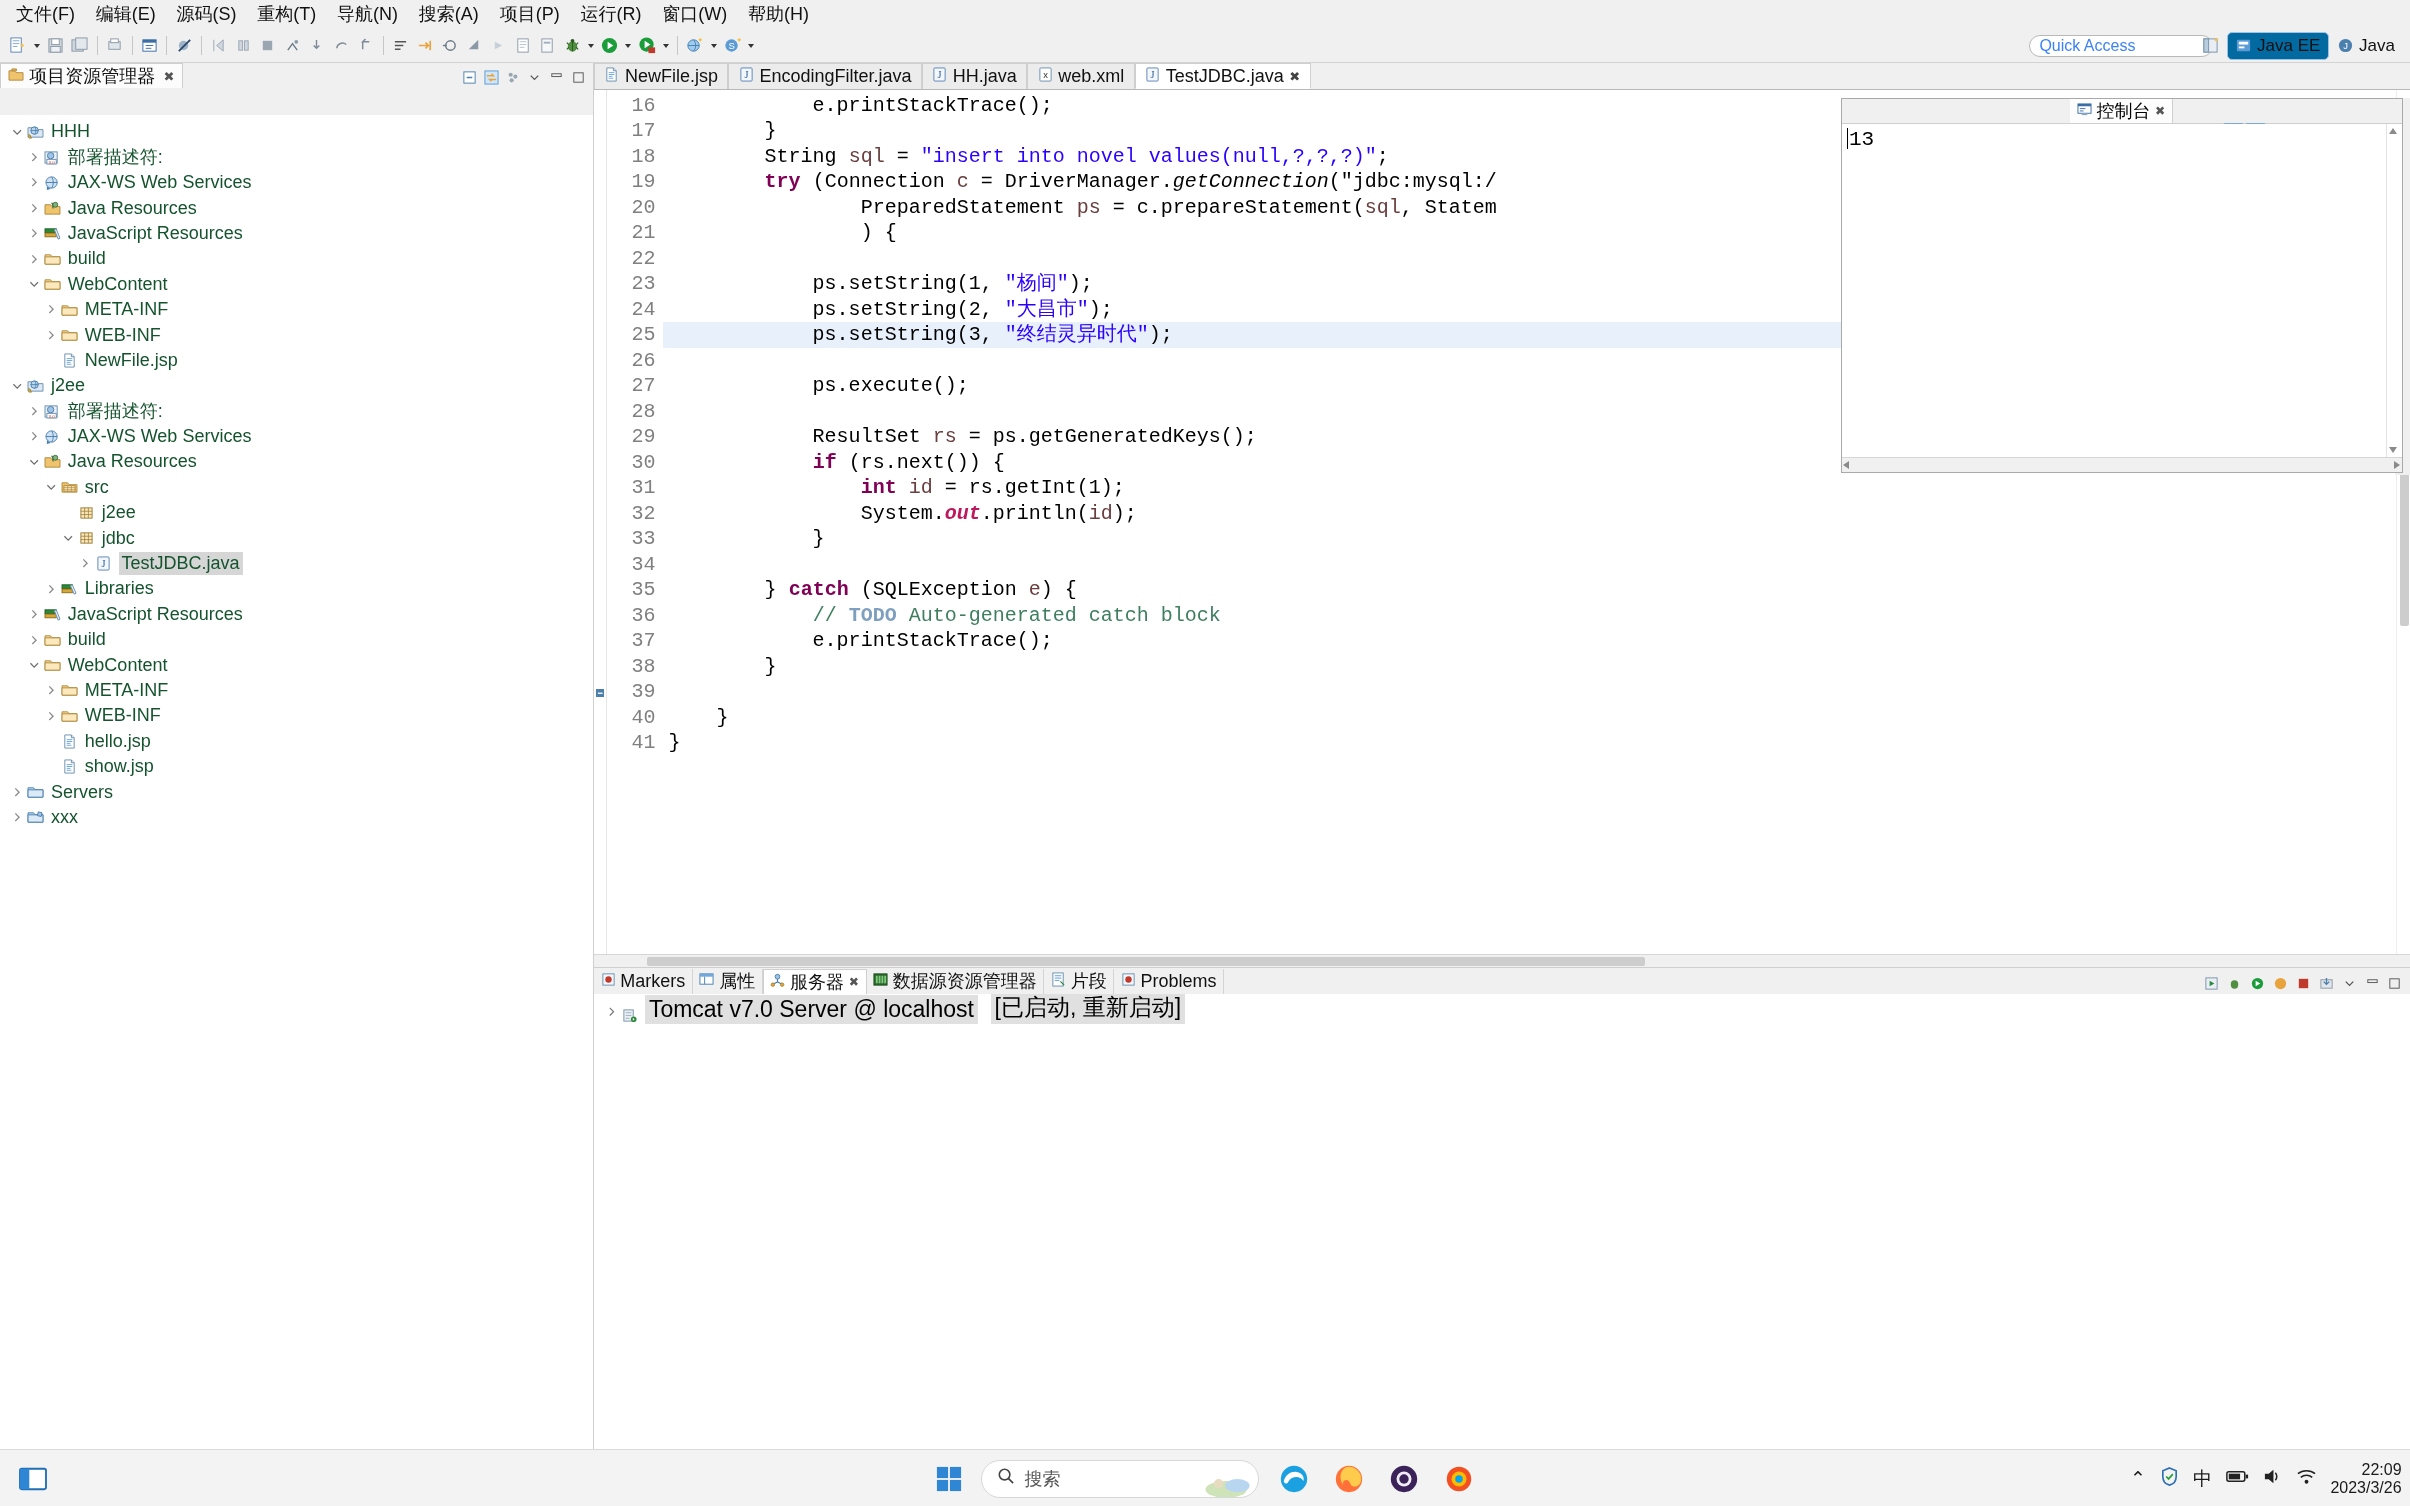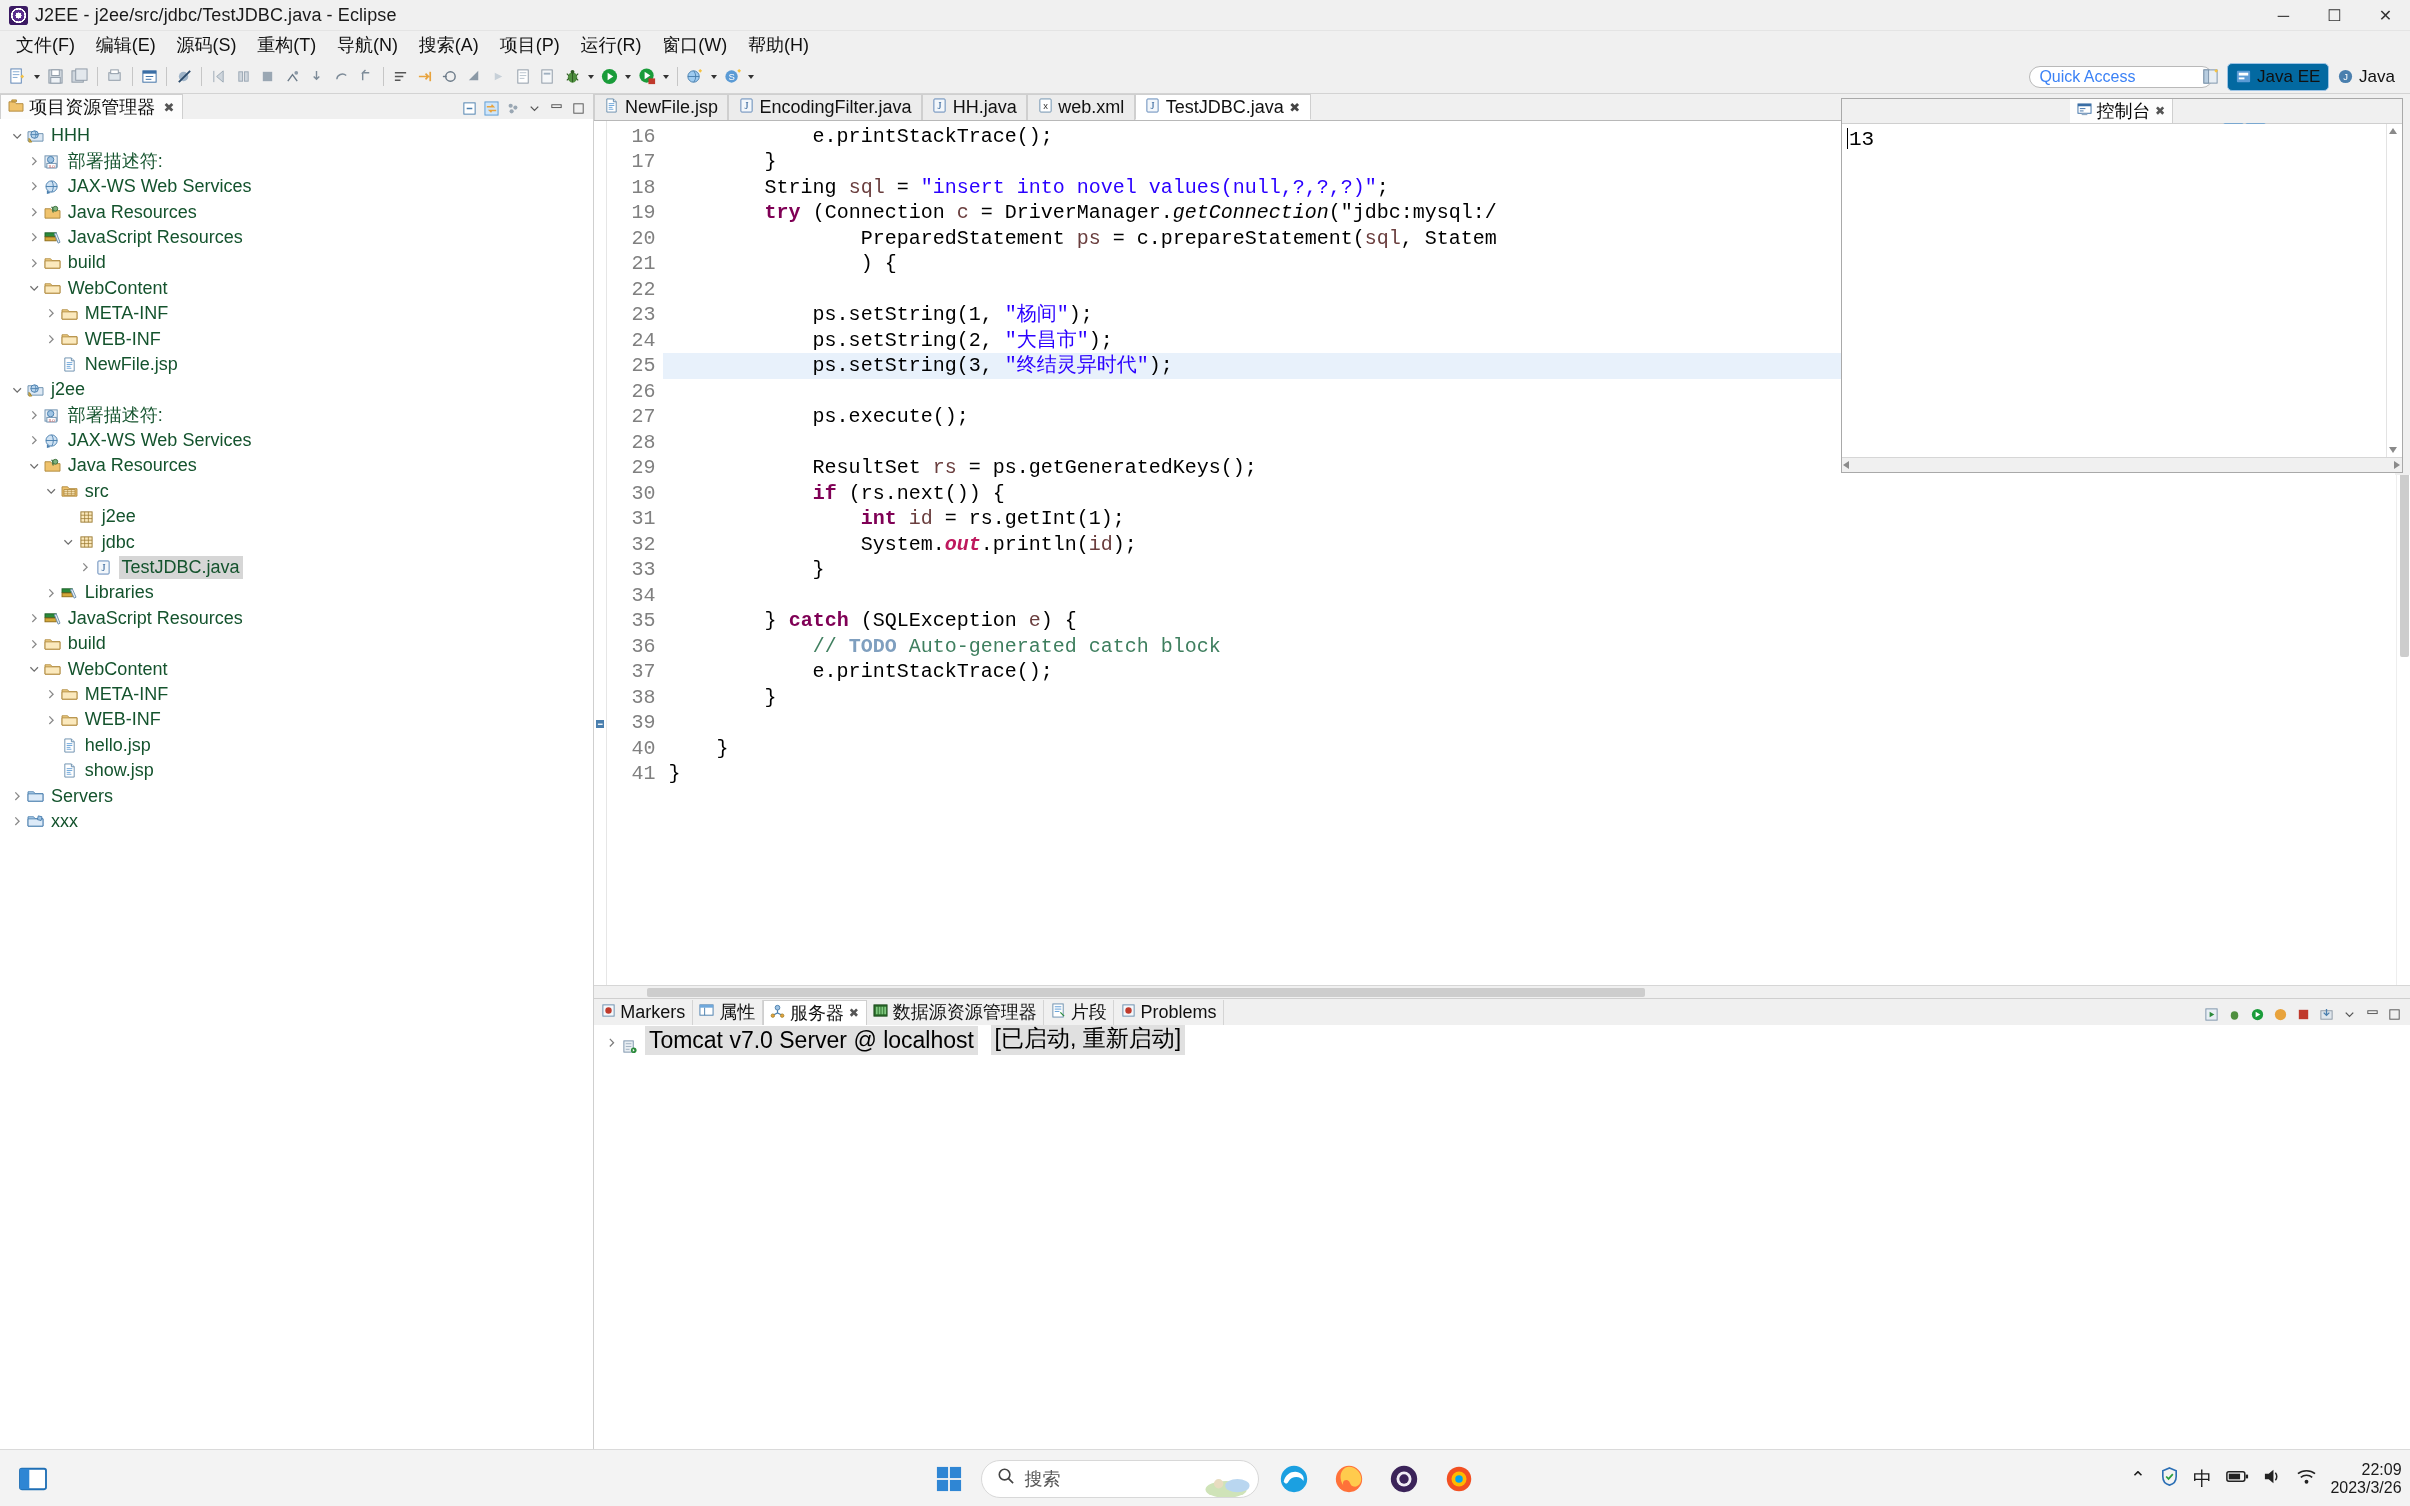--- a/index.html
+++ b/index.html
@@ -53,21 +53,21 @@
     border:0.9px solid transparent;
   }
   .persp-btn.active { background:#0369a1; border:0.9px solid #9cc3e5; border-radius:5px; }
   .persp-ico { width:17px;height:17px; display:inline-block; }
   .open-persp { width:24.5px; height:24.5px; display:flex; align-items:center; justify-content:center; margin-right:3.8px;}
 
   
   .main { flex:1; display:flex; min-height:0; background:#f0f0f0; }
 
   
-  .left { width:594px; flex:0 0 594px; display:flex; flex-direction:column; background:#f0f0f0; border-right:0.9px solid #cfcfcf;}
+  .left { width:594px; flex:0 0 594px; display:flex; flex-direction:column; background:#f0f0f0; border-right:0.9px solid #cfcfcf;gap:27px;}
   .view-tabrow { height:25.4px; display:flex; align-items:flex-end; background:#f0f0f0; position:relative; }
   .view-tab {
     height:25.4px; display:flex; align-items:center; gap:5.6px; padding:0 7.5px 0 6.6px;
     background:#fcfcfc; border-top:0.9px solid #cfcfcf; border-left:0.9px solid #cfcfcf; border-right:0.9px solid #cfcfcf;
     font-size:18px; color:#111;
   }
   .view-tab .x { font-size:13px; color:#555; margin-left:2.8px; }
   .view-toolbtns { display:flex; align-items:center; margin-left:auto; padding-right:3.8px; gap:0.9px;}
   .vtb { width:21px;height:21px; display:flex;align-items:center;justify-content:center;}
   .tree { flex:1; background:#fff; overflow:hidden; padding-top:3.8px; font-size:18px;}
@@ -161,29 +161,20 @@
   }
   .tb-ico { width:40px;height:40px; display:flex; align-items:center; justify-content:center;}
   .tb-right { position:absolute; right:9.4px; display:flex; align-items:center; gap:13px; font-size:16px; color:#1a1a1a;}
   .clock { text-align:right; line-height:18px; font-size:16px;}
 </style>
 </head>
 <body>
 
 <div class="app">
 
-  <div class="titlebar">
-    <div class="app-icon"></div>
-    <div class="title">J2EE - j2ee/src/jdbc/TestJDBC.java - Eclipse</div>
-    <div class="winbtns">
-      <div class="winbtn">─</div>
-      <div class="winbtn">☐</div>
-      <div class="winbtn close">✕</div>
-    </div>
-  </div>
 
   <div class="menubar">
     <div class="menuitem">文件(F)</div>
     <div class="menuitem">编辑(E)</div>
     <div class="menuitem">源码(S)</div>
     <div class="menuitem">重构(T)</div>
     <div class="menuitem">导航(N)</div>
     <div class="menuitem">搜索(A)</div>
     <div class="menuitem">项目(P)</div>
     <div class="menuitem">运行(R)</div>

